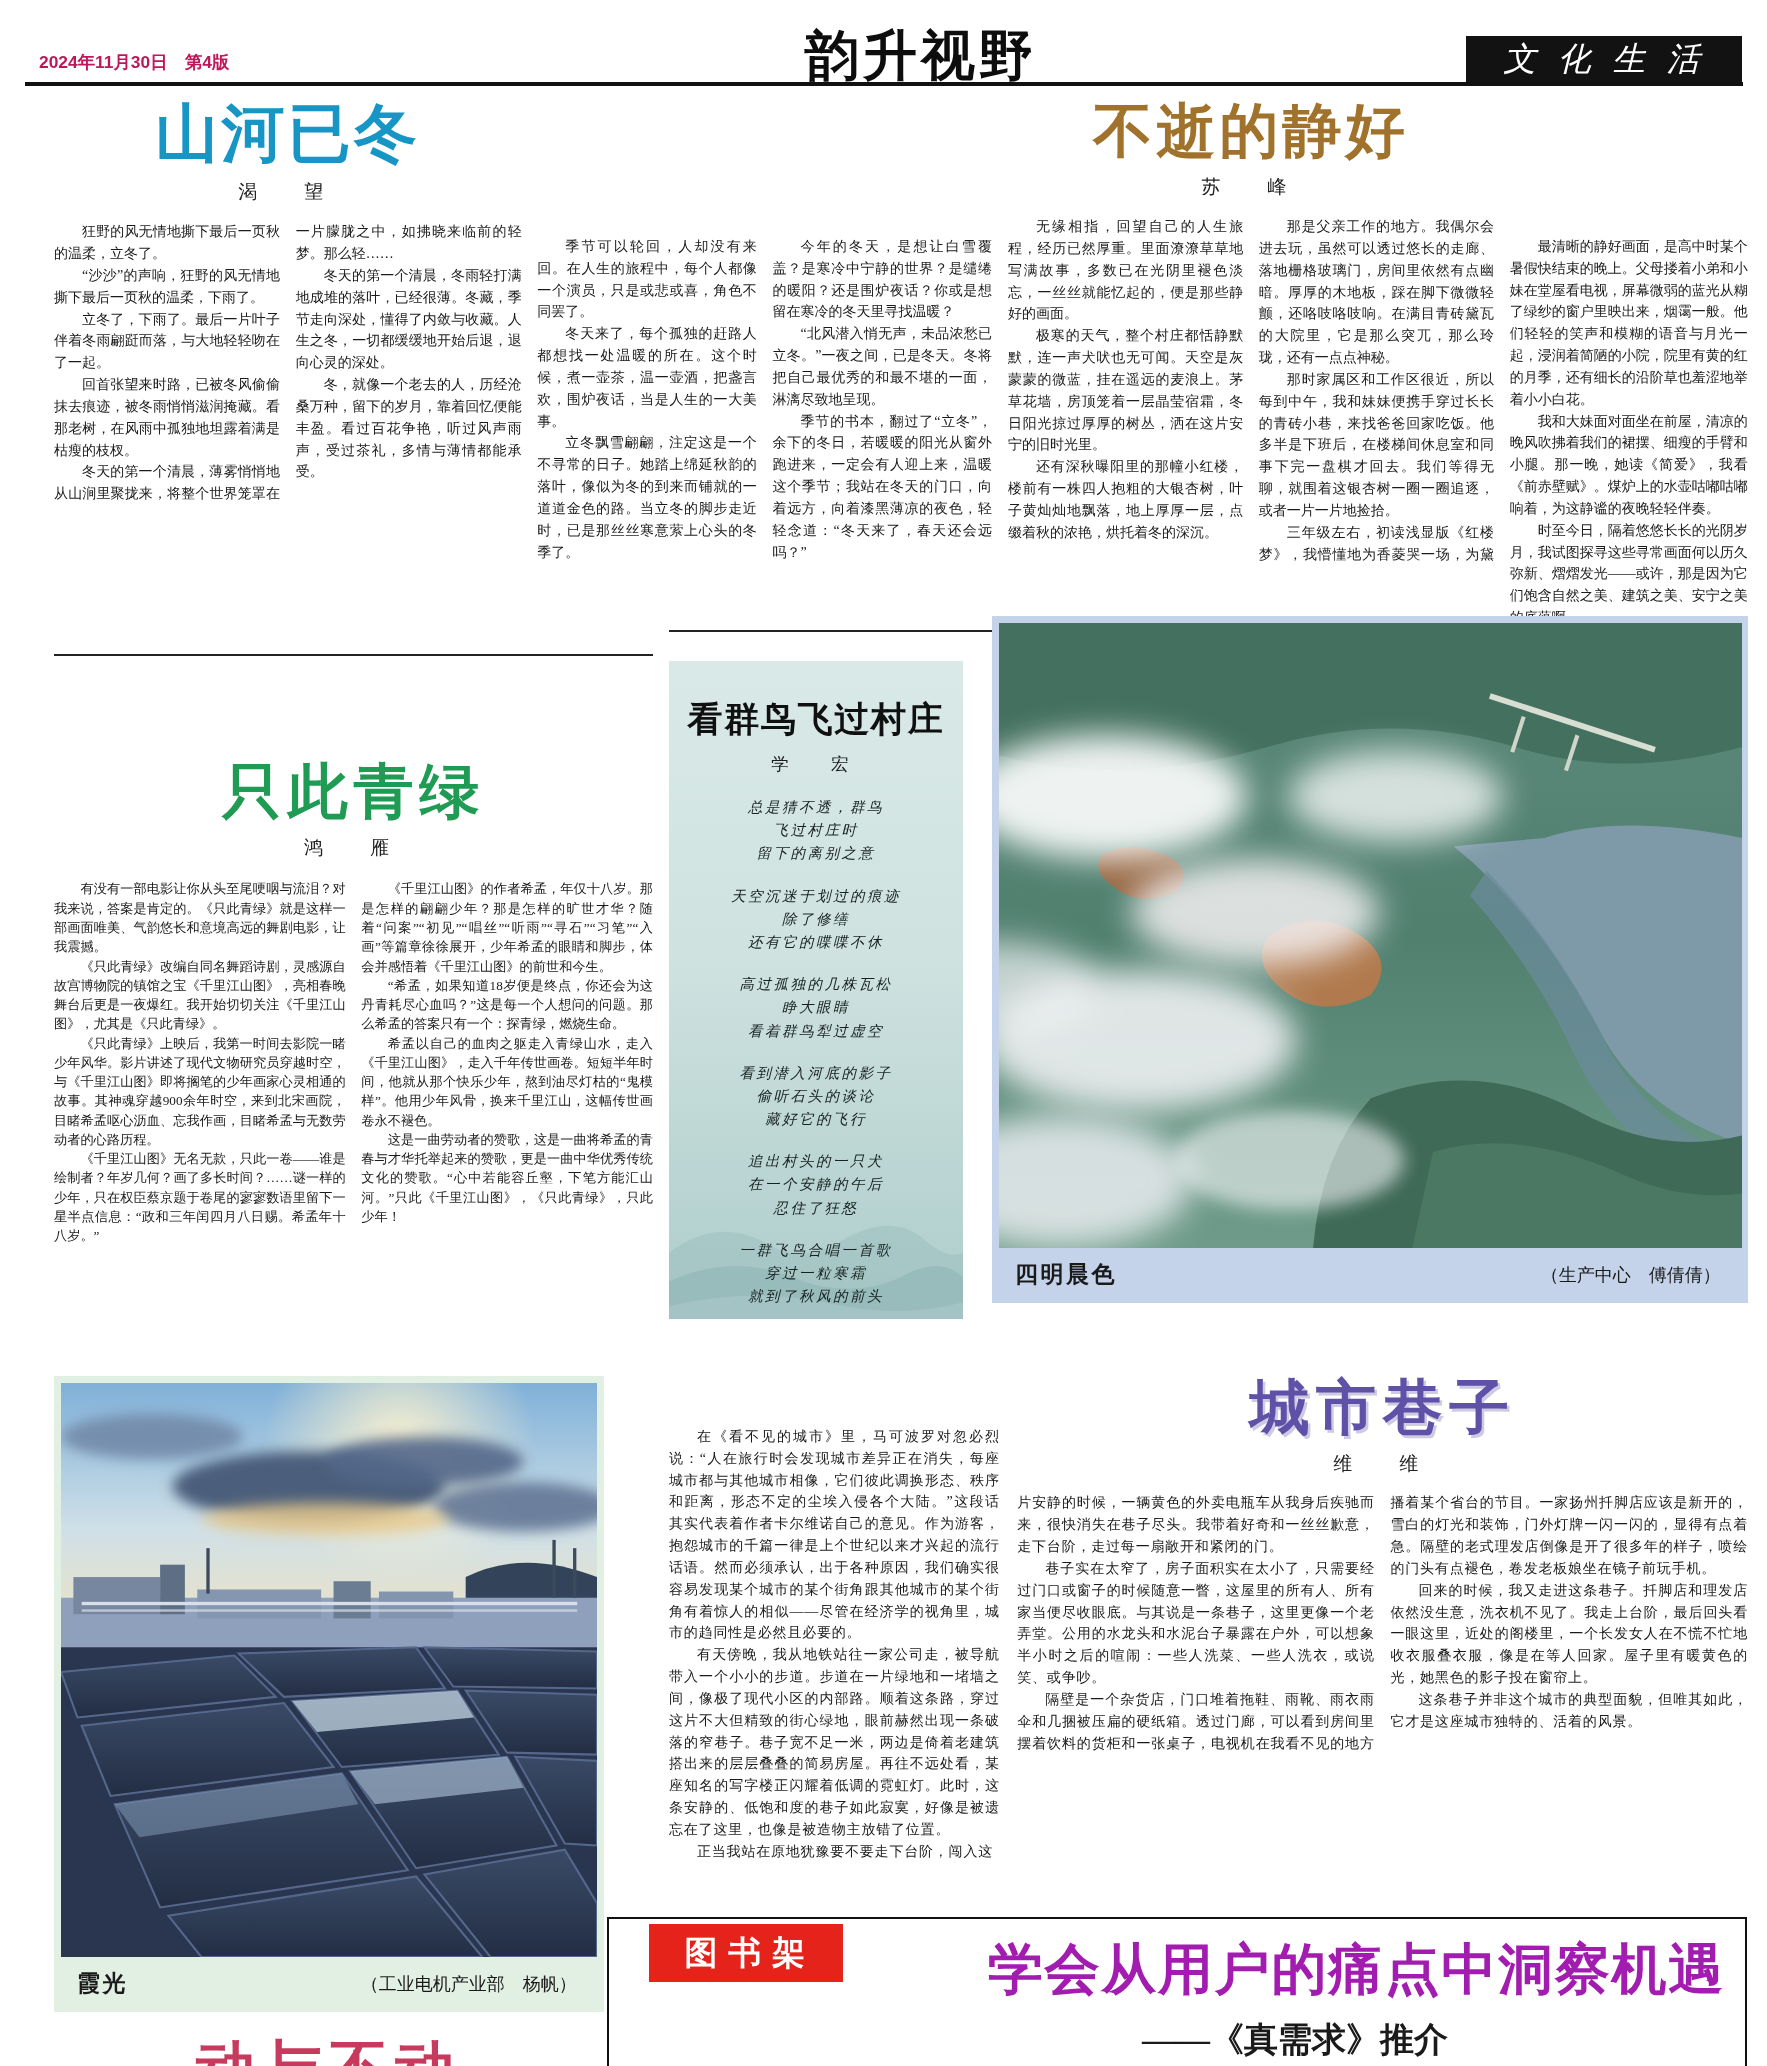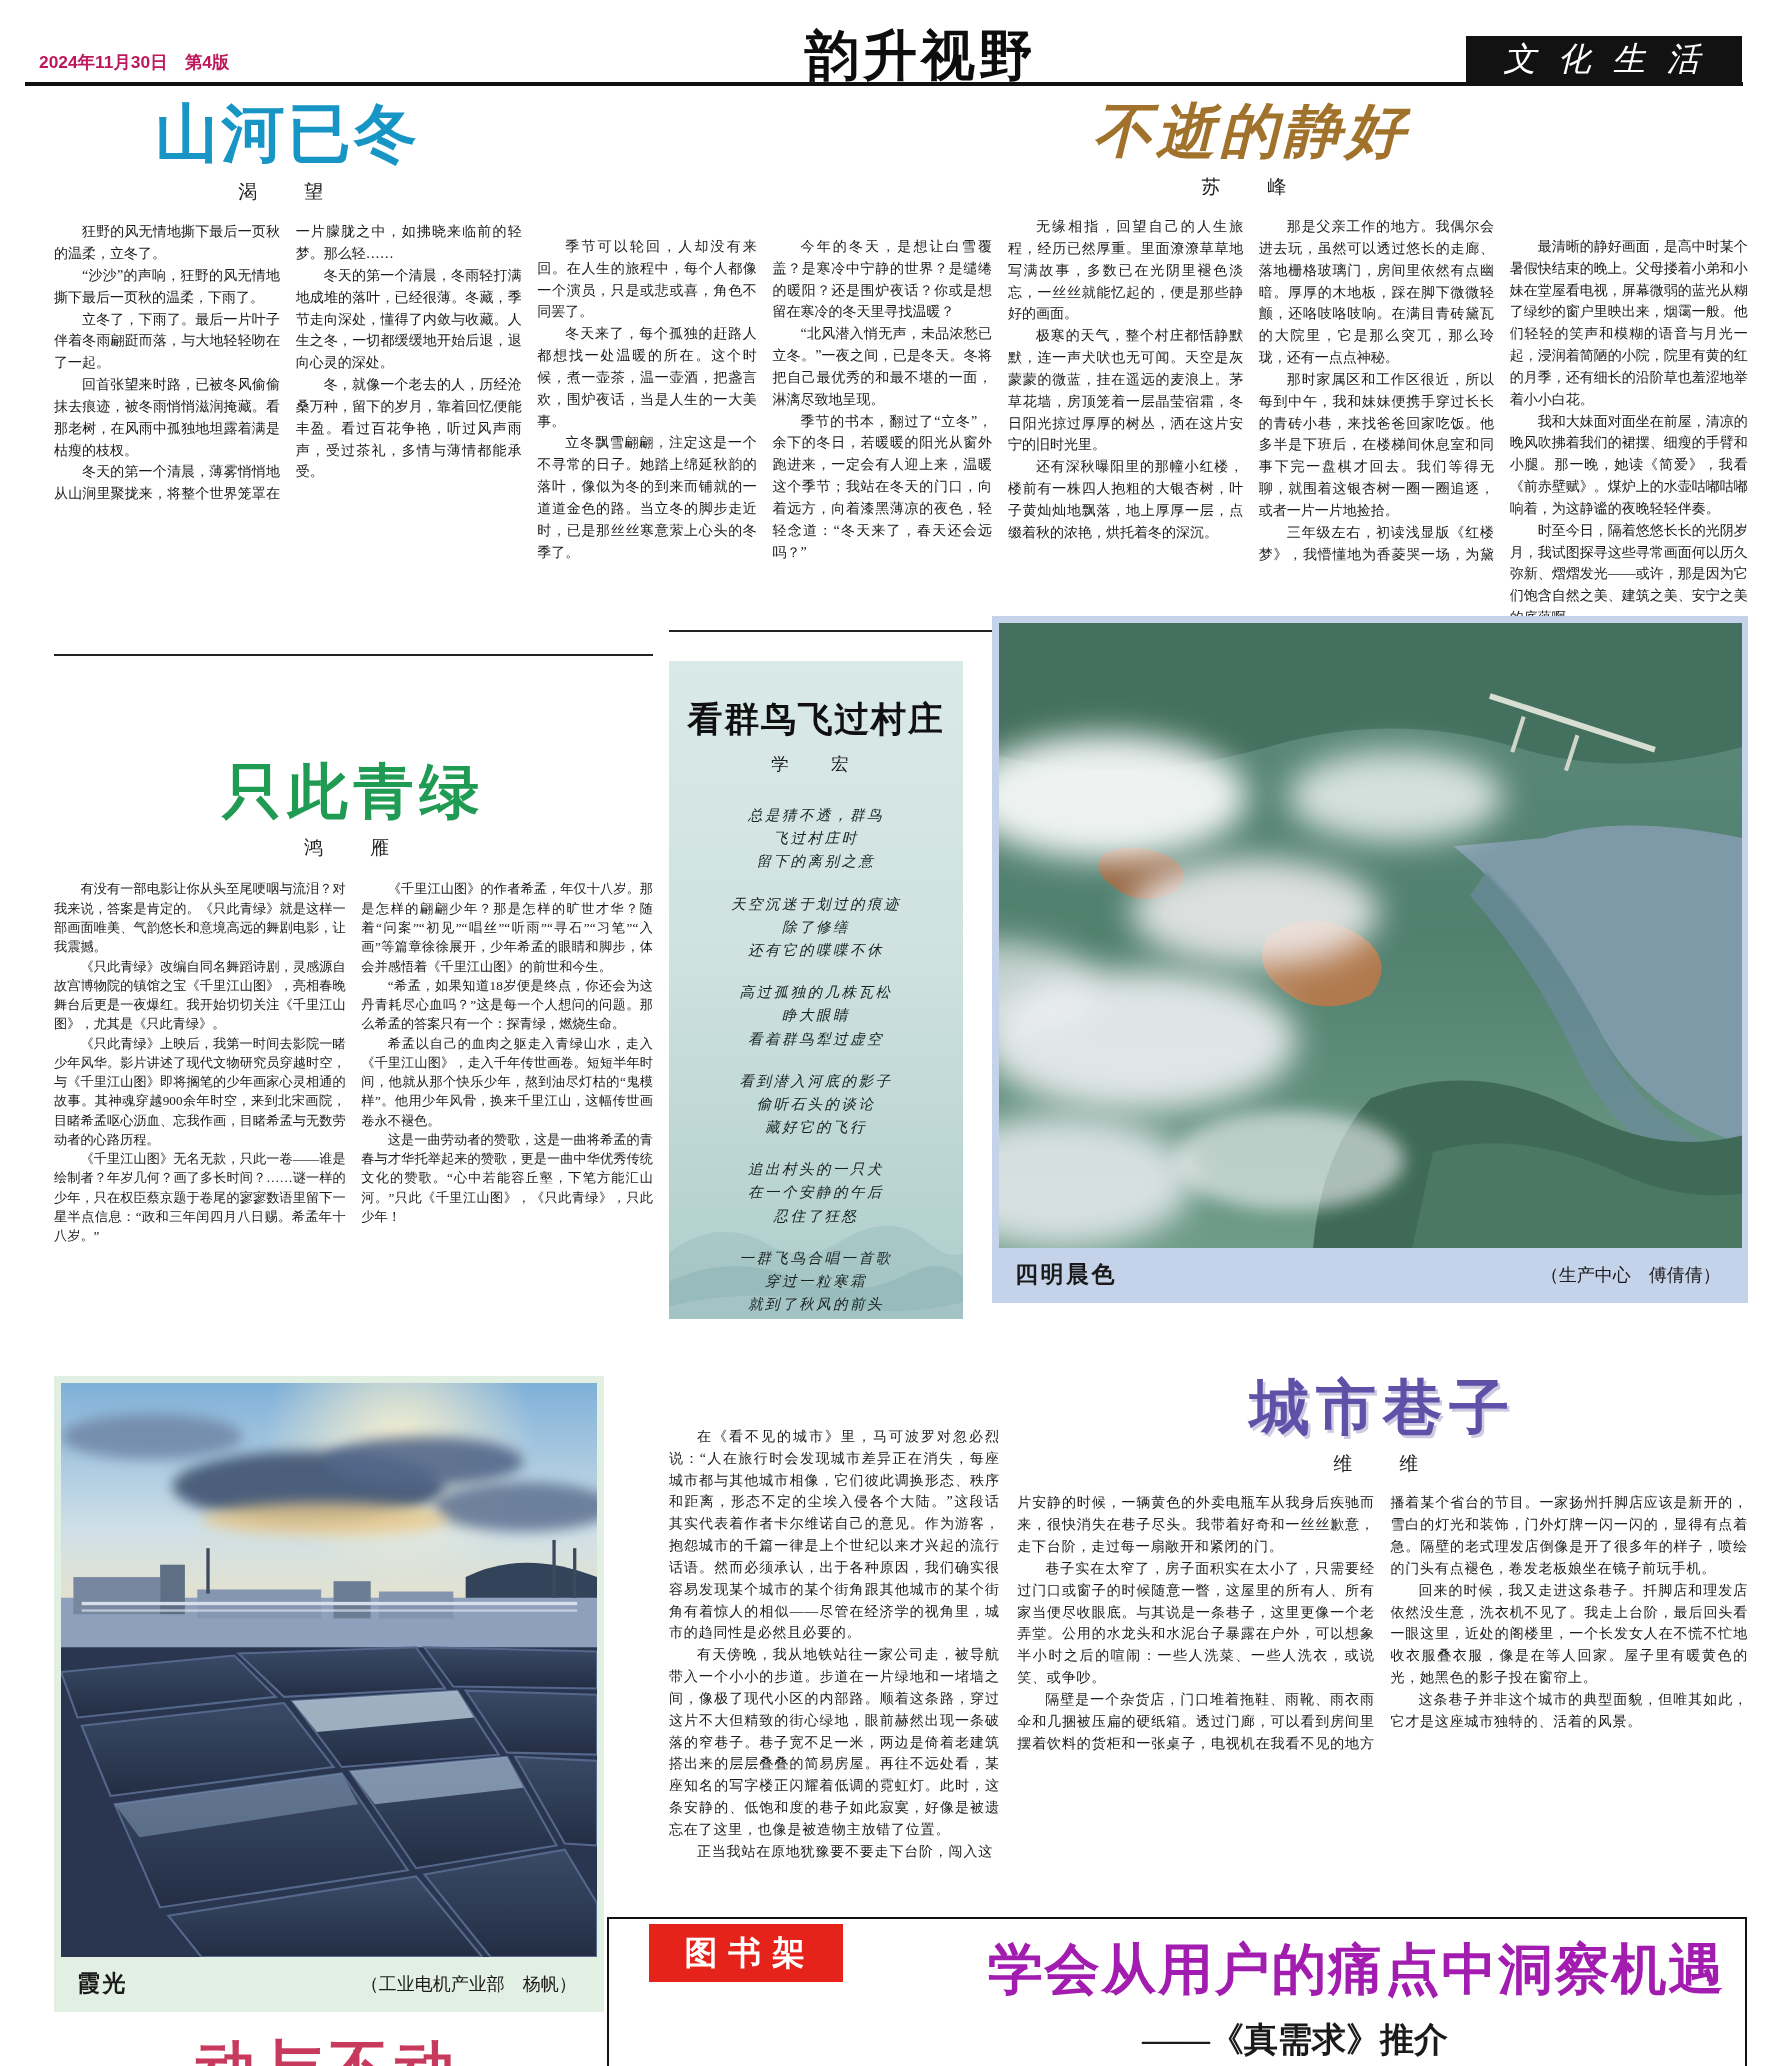--- a/index.html
+++ b/index.html
@@ -26,40 +26,40 @@
   .sec-shanhe{position:absolute;left:54px;top:100px;width:938px;height:537px;display:flex;gap:15.7px;}
   .sh-left{width:468px;}
   .t-shanhe{font-size:63px;color:#1795c5;letter-spacing:3.3px;}
   .sh-left .body{margin-top:16.5px;height:380px;}
   .sh-right{width:455px;padding-top:136px;box-sizing:border-box;}
   .sh-right .body{height:397px;}
 
   
   .sec-bushi{position:absolute;left:1008px;top:100px;width:740px;height:537px;display:flex;gap:15.7px;}
   .bs-left{width:486px;}
-  .t-bushi{font-size:59px;color:#a1722b;letter-spacing:4.1px;font-style:italic;}
+  .t-bushi{font-size:59px;color:#a1722b;letter-spacing:4.1px;}
   .bs-left .body{margin-top:15.7px;height:364px;}
   .bs-right{width:238px;padding-top:136px;box-sizing:border-box;}
   .bs-right .body{height:397px;}
 
   .rule-left{left:54px;top:654px;width:599px;}
   .rule-right{left:669px;top:630px;width:1079px;}
 
   
   .sec-qinglv{position:absolute;left:54px;top:760px;width:599px;height:607px;}
   .t-qinglv{font-size:60px;color:#1f9b53;letter-spacing:5.8px;}
   .sec-qinglv .body{margin-top:18px;font-size:13.2px;line-height:1.46;height:446px;}
 
   
   .poem-box{position:absolute;left:669px;top:661px;width:294px;height:658px;overflow:hidden;
      background:linear-gradient(180deg,#d9e9e7 0%,#cfe2e0 45%,#bcd6d4 75%,#aecdcc 100%);}
   .poem-inner{position:relative;z-index:2;padding-top:35px;}
   .poem-title{font-size:35px;font-weight:900;text-align:center;letter-spacing:1.7px;color:#101010;margin:0;}
   .poem-byline{font-size:17.4px;letter-spacing:12.4px;text-align:center;margin-top:9px;}
-  .poem-lines{margin-top:28px;font-size:14.5px;line-height:1.6;font-style:italic;text-align:center;letter-spacing:2.5px;color:#17211f;}
+  .poem-lines{margin-top:20px;font-size:14.5px;line-height:1.6;font-style:italic;text-align:center;letter-spacing:2.5px;color:#17211f;}
   .stanza{margin-bottom:19px;}
   .poem-hills{position:absolute;bottom:0;left:0;z-index:1;}
 
   
   .photo-frame{position:absolute;box-sizing:border-box;padding:6.6px;}
   .frame-simingchense{left:992px;top:616px;width:756px;height:687px;background:#c5d3ea;}
   .frame-xiaguang{left:54px;top:1376px;width:550px;height:636px;background:#e2efe3;}
   .photo-caption-row{display:flex;justify-content:space-between;align-items:center;padding:10.7px 20.7px 2.5px 16.5px;}
   .photo-caption{font-size:23px;font-weight:900;letter-spacing:2.5px;}
   .photo-credit{font-size:18px;}

